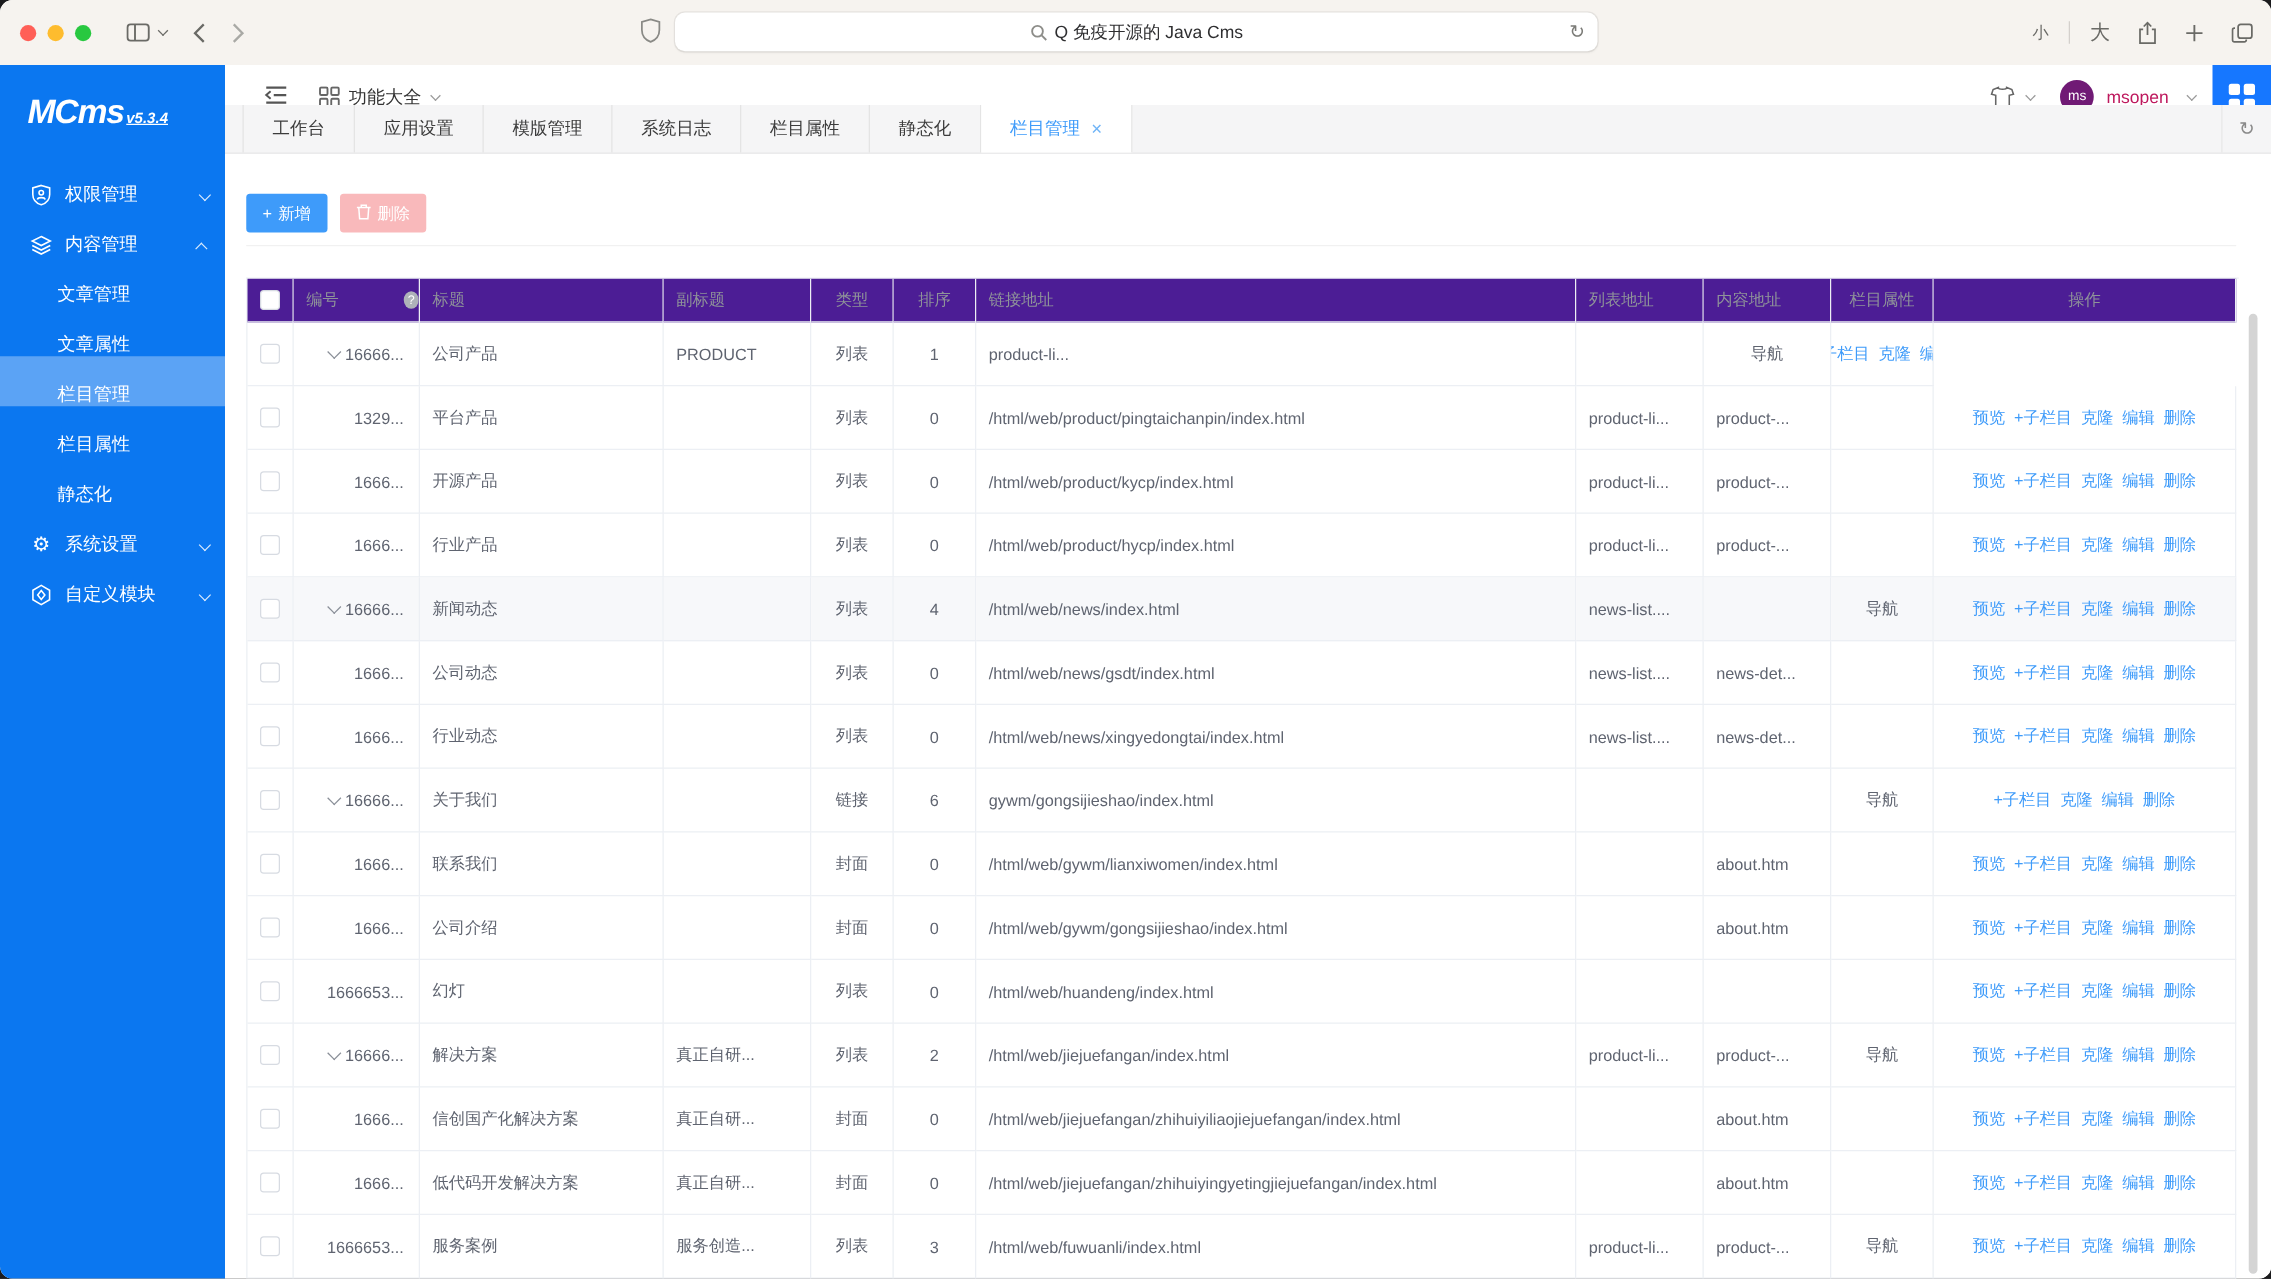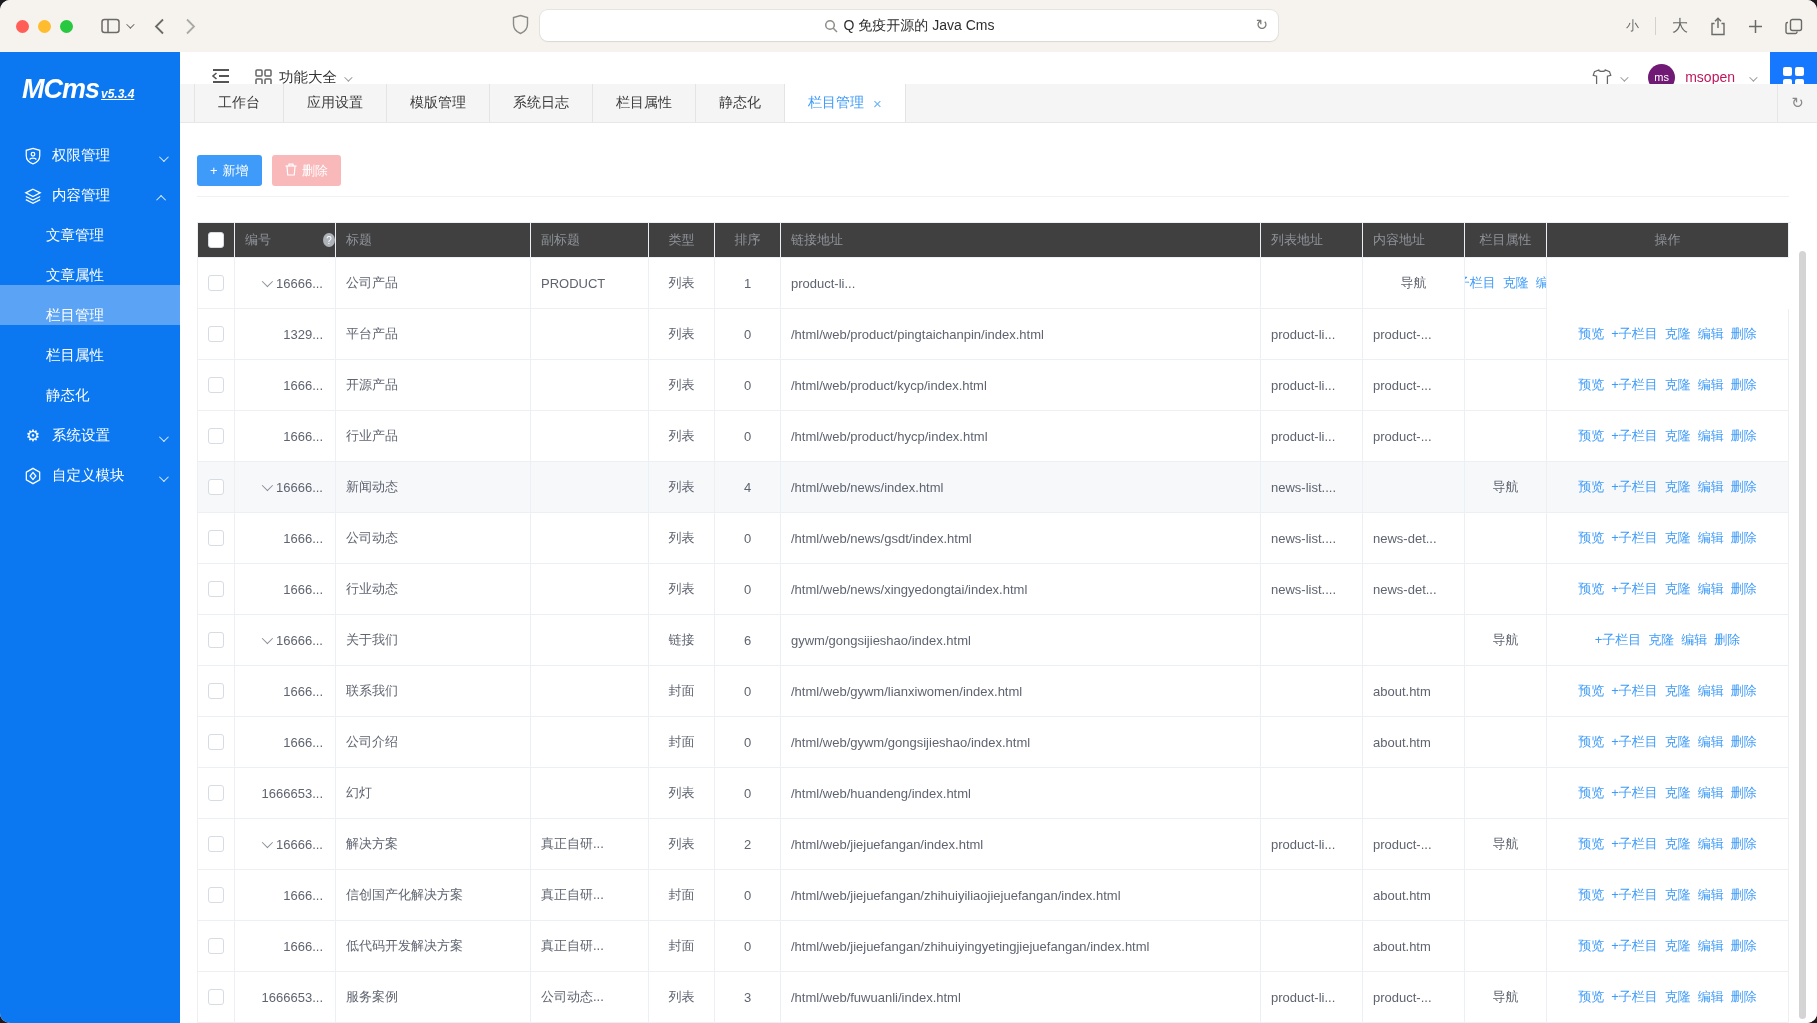--- a/index.html
+++ b/index.html
@@ -84,21 +84,21 @@
   .btn-add{left:17px;background:#3e9bfa;}
   .btn-del{left:92px;background:#f9b9bb;}
   .content-divider{position:absolute;left:17px;right:28px;top:55px;height:1px;background:#f1f1f1;}
 
   
   .tbl{position:absolute;left:17px;top:81px;width:1593px;border-top:1px solid #eceff4;
        border-left:1px solid #eceff4;font-size:13px;color:#5f6470;}
   .tr,.thr{display:grid;grid-template-columns:37px 101px 195px 118px 66px 66px 480px 102px 102px 82px 242px;}
   .td,.th{border-right:1px solid #eceff4;border-bottom:1px solid #eceff4;display:flex;
           align-items:center;overflow:hidden;white-space:nowrap;}
-  .th{height:34px;color:#8f9399;background:#404040;gap:47px;}
+  .th{height:34px;color:#8f9399;background:#4c1d95;gap:47px;}
   .td{height:50px;}
   .left{padding-left:10px;justify-content:flex-start;}
   .ctr{justify-content:center;}
   .c-check{justify-content:center;}
   .cb{width:14px;height:14px;border:1px solid #d7dbe2;border-radius:3px;background:#fff;}
   .c-id{justify-content:flex-end;padding-right:12px;gap:6px;}
   .c-id .cv{color:#8a8f98;flex:none;}
   .helpq{width:14px;height:14px;border-radius:50%;background:#aeb2b9;color:#fff;font-size:10px;
          display:inline-flex;align-items:center;justify-content:center;margin-left:5px;}
   .c-ops{justify-content:center;gap:7px;color:#3e9bfa;}
@@ -669,21 +669,21 @@
   </div>
           <div class="tr">
     <div class="td c-check">
               <span class="cb"></span>
             </div>
     <div class="td c-id">
               <span class="cv down" style="visibility: hidden;"></span>
               <span>1666653...</span>
             </div>
     <div class="td left">服务案例</div>
-    <div class="td left">公司动态...</div>
+    <div class="td left">服务创造...</div>
     <div class="td ctr">列表</div>
     <div class="td ctr">3</div>
     <div class="td left">/html/web/fuwuanli/index.html</div>
     <div class="td left">product-li...</div>
     <div class="td left">product-...</div>
     <div class="td ctr">导航</div>
     <div class="td c-ops">
               <a href="javascript:void(0)">预览</a>
               <a href="javascript:void(0)">+子栏目</a>
               <a href="javascript:void(0)">克隆</a>

